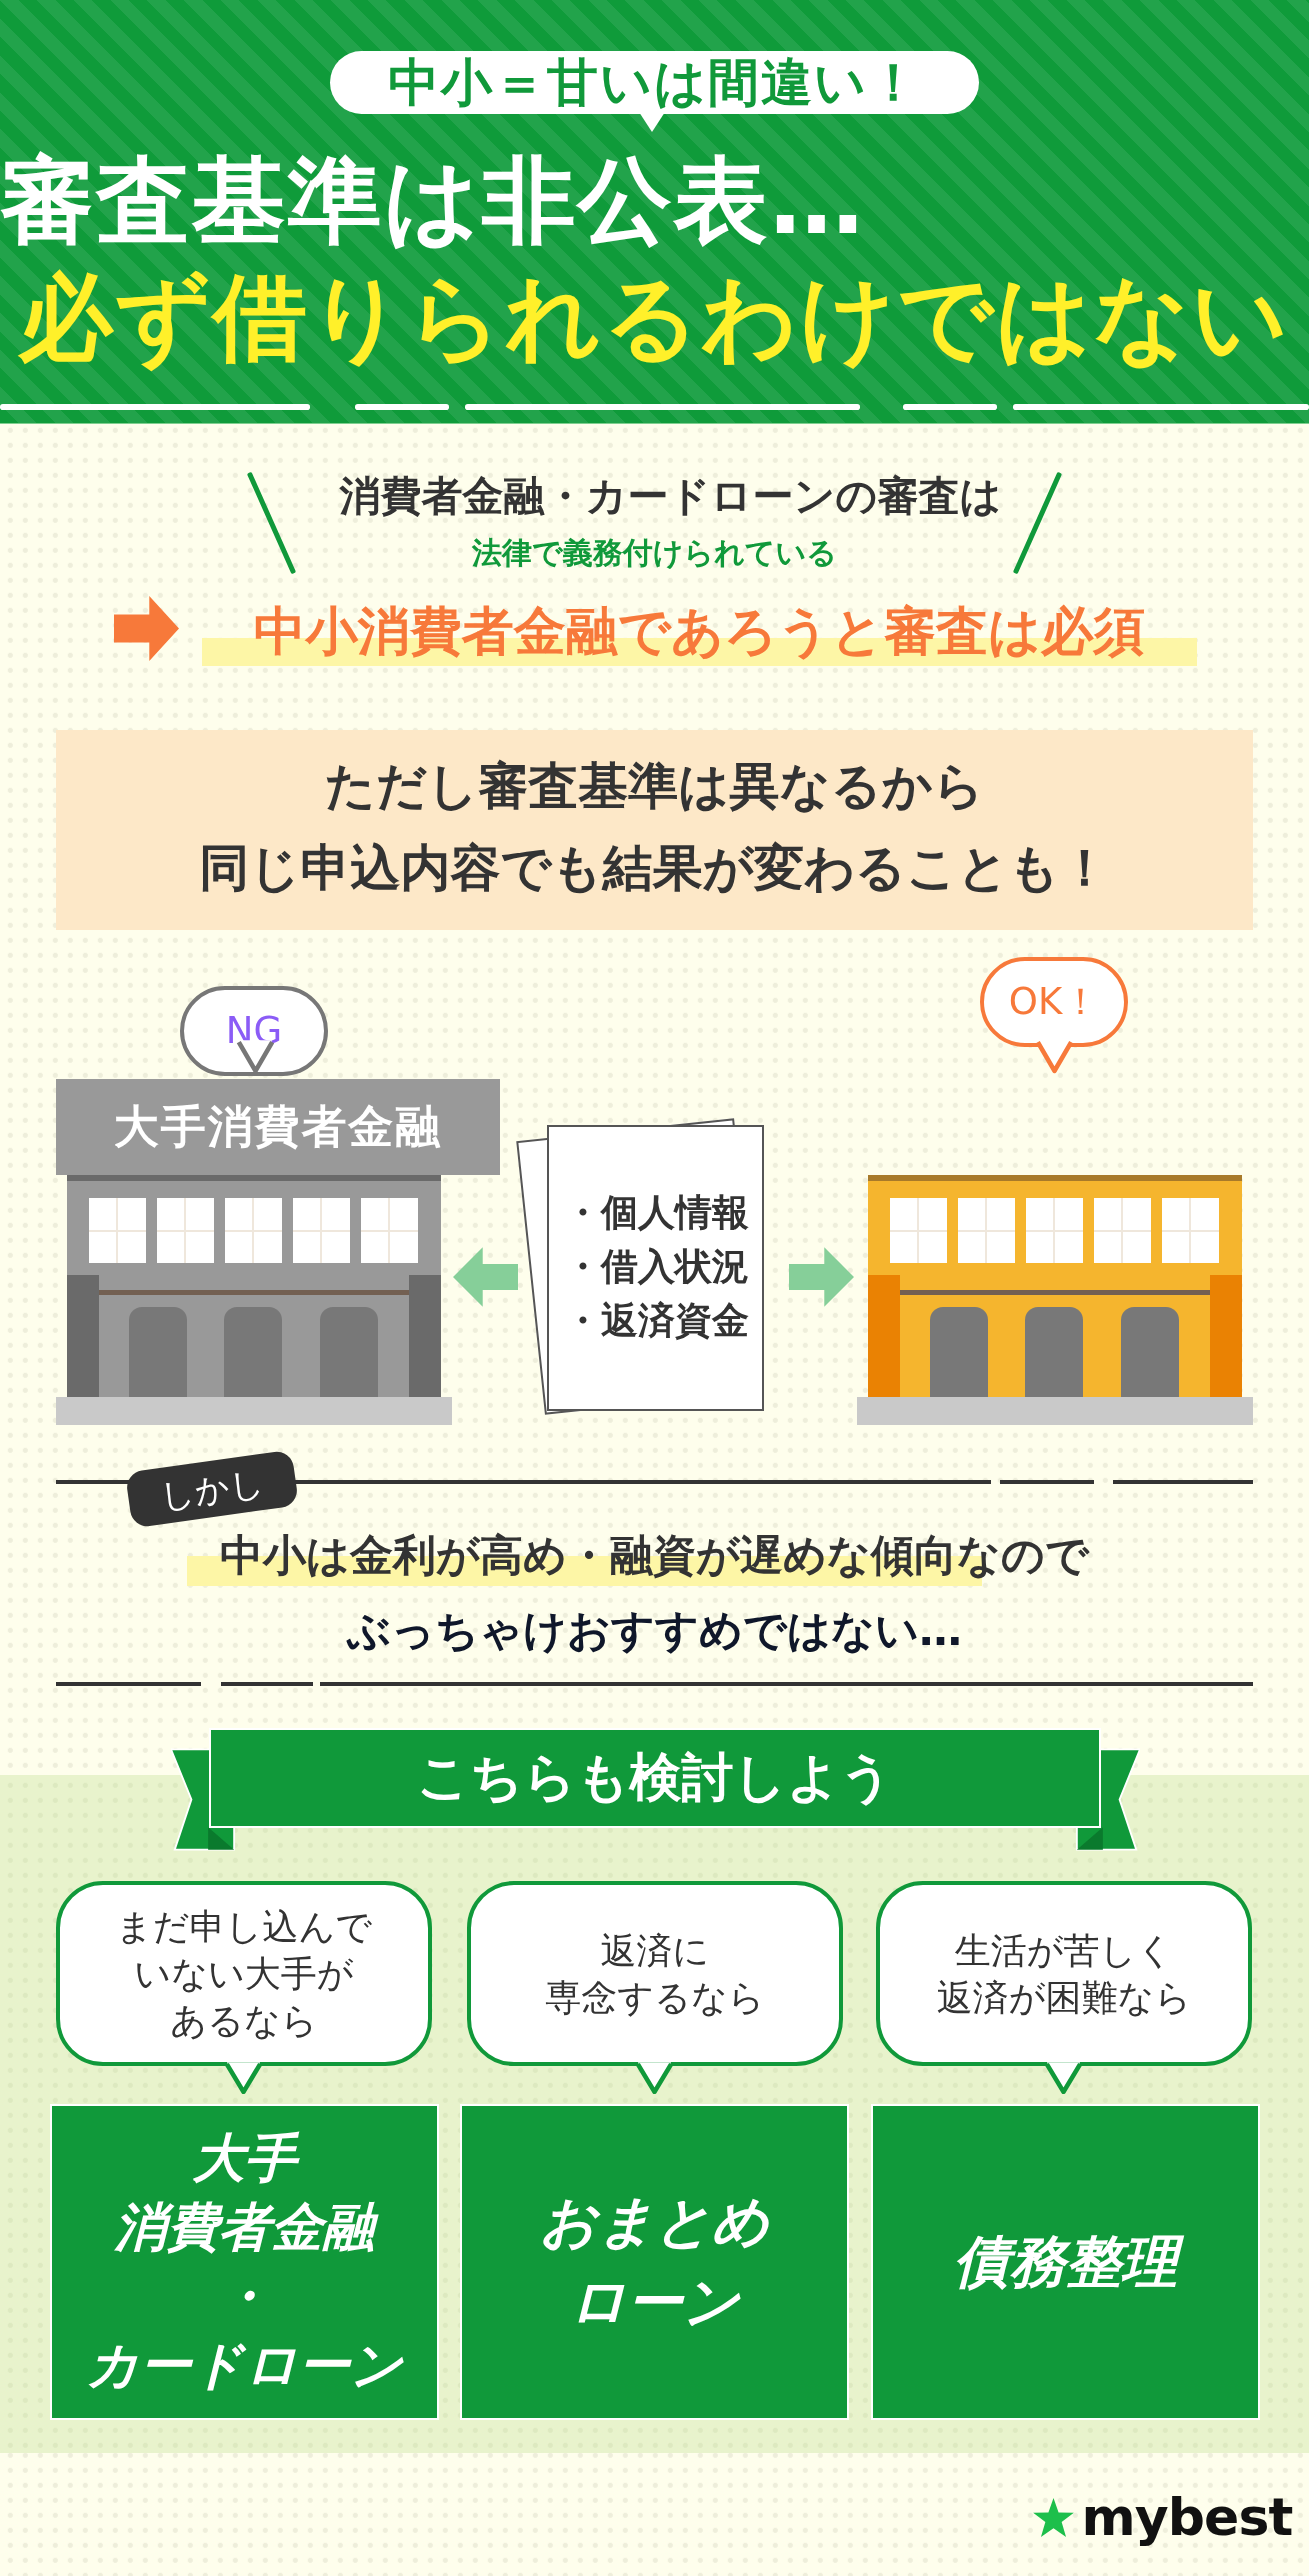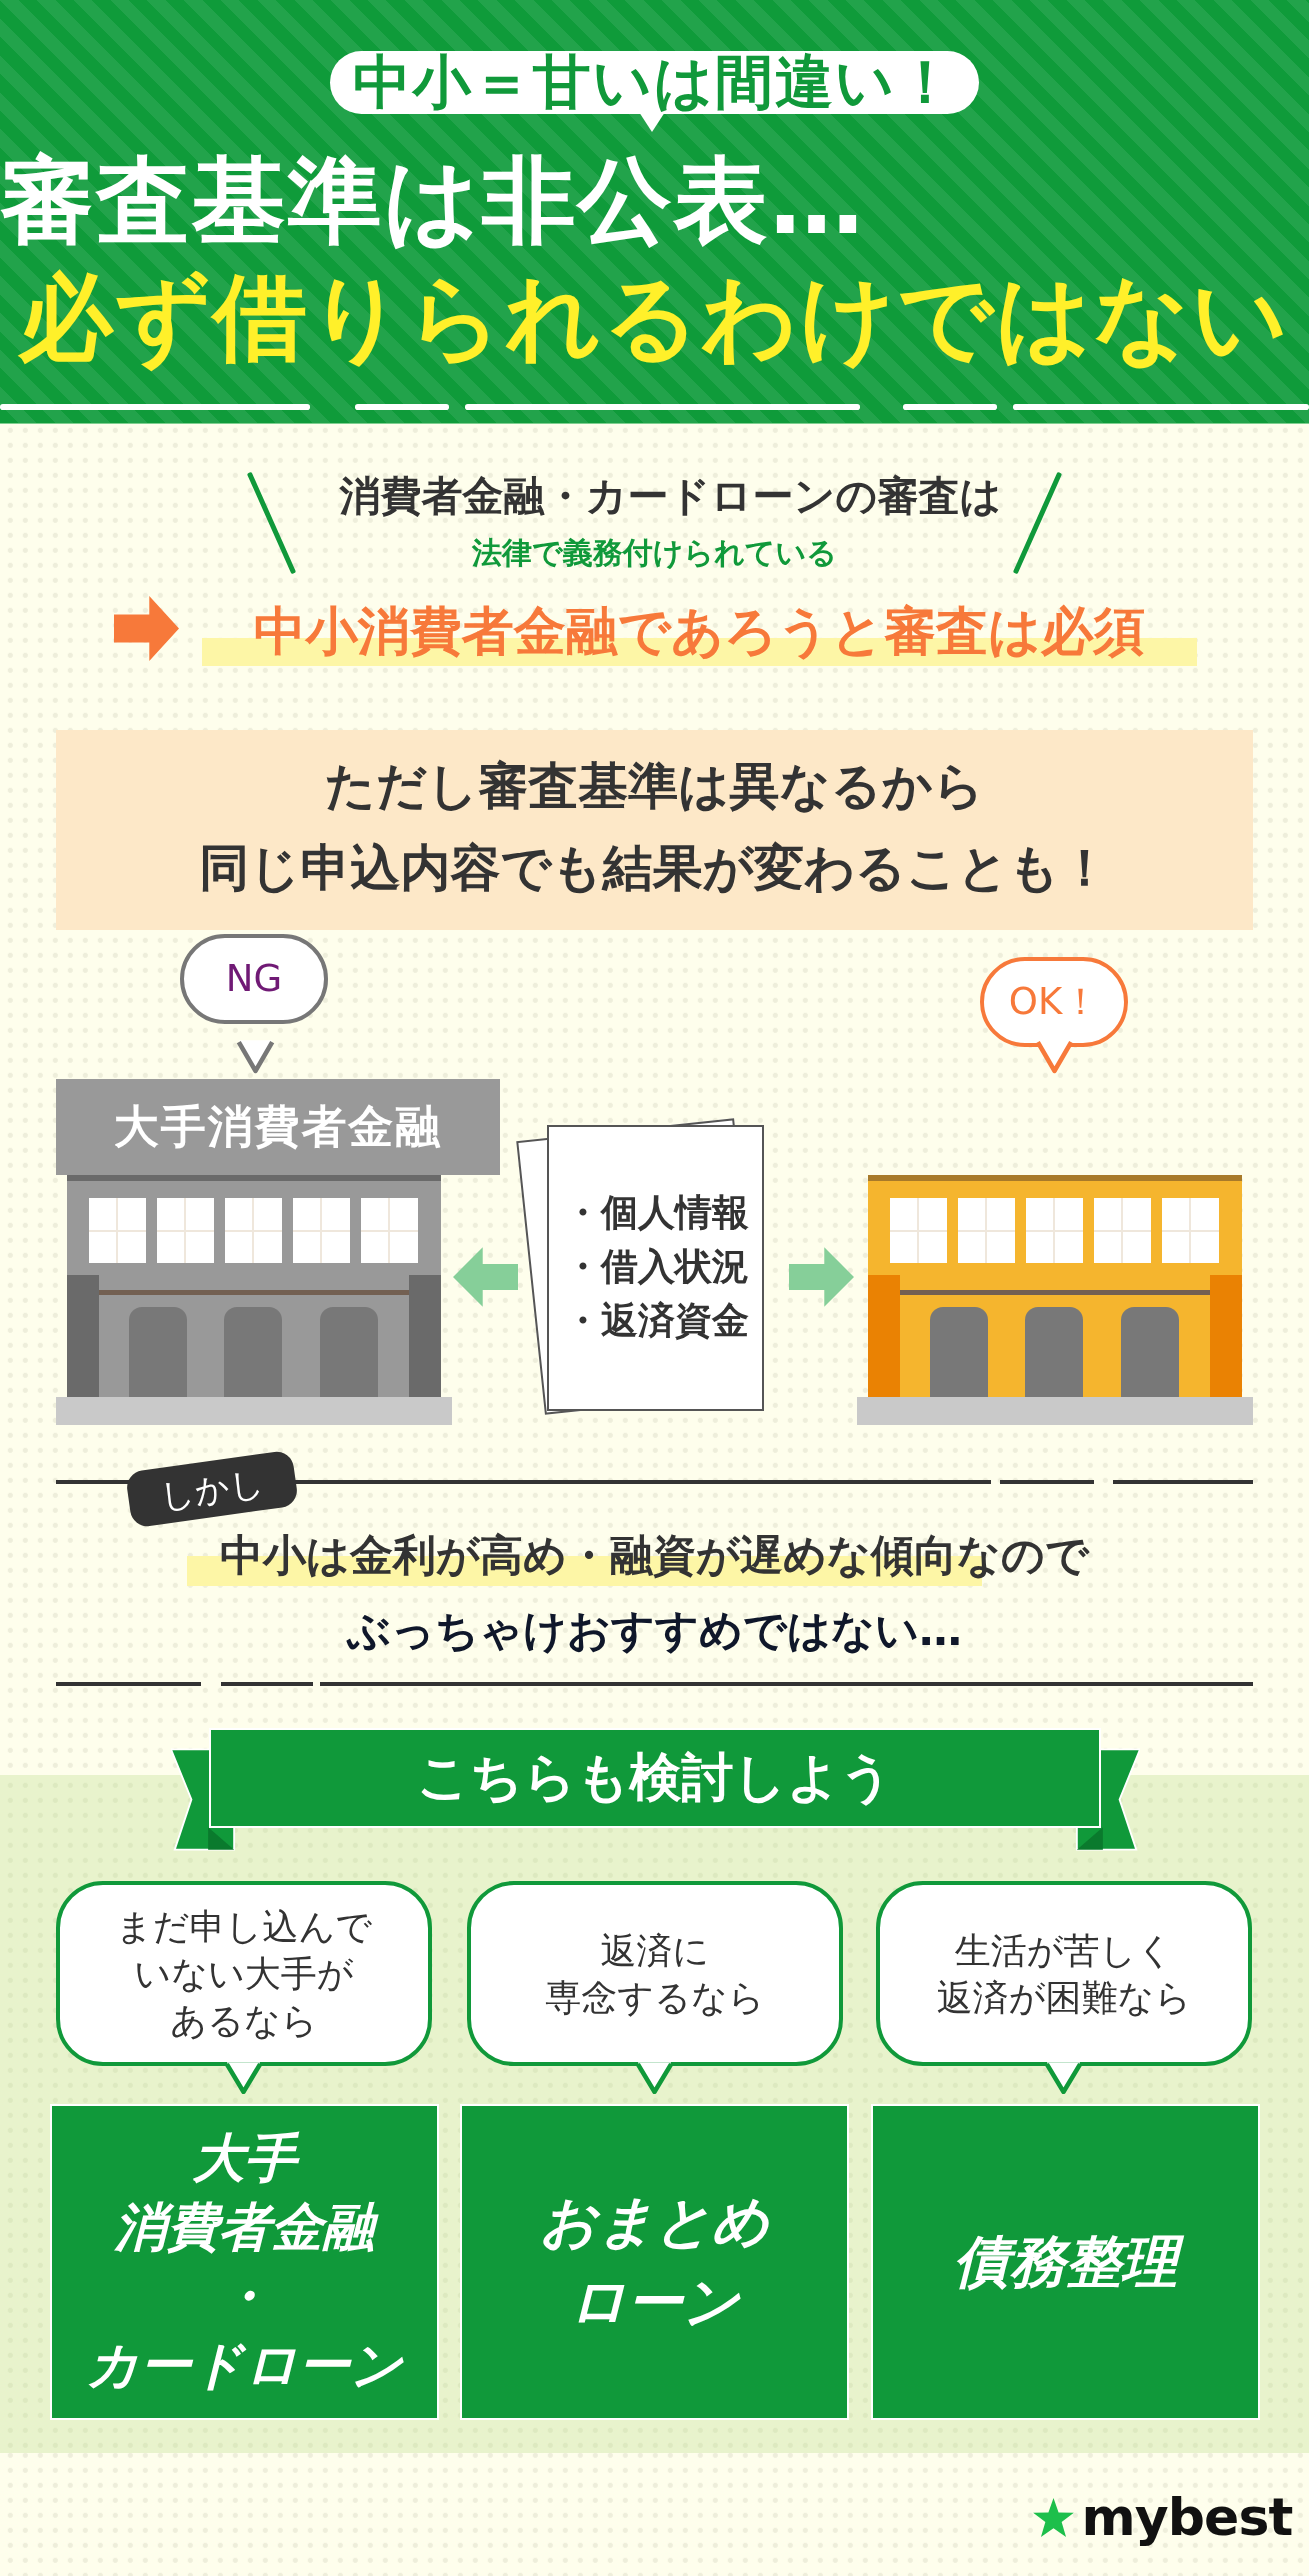--- a/index.html
+++ b/index.html
@@ -8,21 +8,21 @@
     background-color: #fefeec;
     background-image: radial-gradient(circle, #eeeedb 2.4px, transparent 2.8px);
     background-size: 15px 15px; background-position: 2.8px 2.8px; }
   .abs { position: absolute; }
 
   
   .header { left: 0; top: 0; width: 1309px; height: 423px;
     background: repeating-linear-gradient(45deg, #0f9b3a 0 13px, #22a34b 13px 26px);
     border-bottom: 1.9px solid #7fcf8f; }
   .pill { left: 330px; top: 51px; width: 649px; height: 63px; background: #fff; border-radius: 32px;
-    color: #10993a; font-size: 58px; line-height: 63px; text-align: center; letter-spacing: 1.9px; }
+    color: #10993a; font-size: 51px; line-height: 63px; text-align: center; letter-spacing: 1.9px; }
   .pill-tail { left: 639px; top: 112px; width: 0; height: 0;
     border-left: 13px solid transparent; border-right: 13px solid transparent; border-top: 20.6px solid #fff; }
   .title1 { left: 0; top: 140px; width: 1309px; color: #fff; font-size: 94px; line-height: 122px; text-align: left; letter-spacing: 1.9px; }
   .title2 { left: 0; top: 257px; width: 1309px; color: #fff02a; font-size: 94px; line-height: 122px; text-align: center; letter-spacing: 1.9px; }
   .dash { height: 5.6px; background: #fff; border-radius: 2.8px; top: 404px; }
 
   
   .slash { width: 4.7px; height: 110px; background: #10993a; border-radius: 1.9px; }
   .s1l1 { left: 0; top: 468px; width: 1309px; color: #333; font-size: 41px; line-height: 56px; text-align: center; padding-left: 16px; }
   .s1l2 { left: 0; top: 525px; width: 1309px; color: #10993a; font-size: 30px; line-height: 56px; text-align: center; }
@@ -98,21 +98,21 @@
       <polygon points="0,20 38,20 38,0 70,35 38,70 38,50 0,50" fill="#f7793a"></polygon>
     </svg>
 </div>
 <div class="abs hl1"></div>
 <div class="abs s1l3">中小消費者金融であろうと審査は必須</div>
 
 <div class="abs beige"></div>
 <div class="abs s2l1">ただし審査基準は異なるから</div>
 <div class="abs s2l2">同じ申込内容でも結果が変わることも！</div>
 
-<div class="abs bubble" style="left:180px;top:934px;width:140px;height:82px;border:4.7px solid #777;color:#701a75;line-height:82px"><span>NG</span></div>
+<div class="abs bubble" style="left:180px;top:986px;width:140px;height:82px;border:4.7px solid #777;color:#8b5cf6;line-height:82px"><span>NG</span></div>
 <svg class="abs" style="left:236px;top:1040px" width="39" height="34" viewBox="0 0 42 36">
     <polygon points="3,0 39,0 21,33" fill="#fff"></polygon>
     <polyline points="3,2 21,33 39,2" fill="none" stroke="#777" stroke-width="5" stroke-linejoin="round"></polyline>
   </svg>
 
 <div class="abs" style="left:56px;top:1079px;width:396px;height:346px">
   <div class="abs sign" style="left:0;top:0;width:444px;height:96px;background:#999">大手消費者金融</div>
   <div class="abs" style="left:11.2px;top:96px;width:374px;height:222px;background:#999"></div>
   <div class="abs" style="left:11.2px;top:96px;width:374px;height:5.6px;background:#6a6a6a"></div>
   <div class="abs win" style="left:33px;top:119px"></div>

